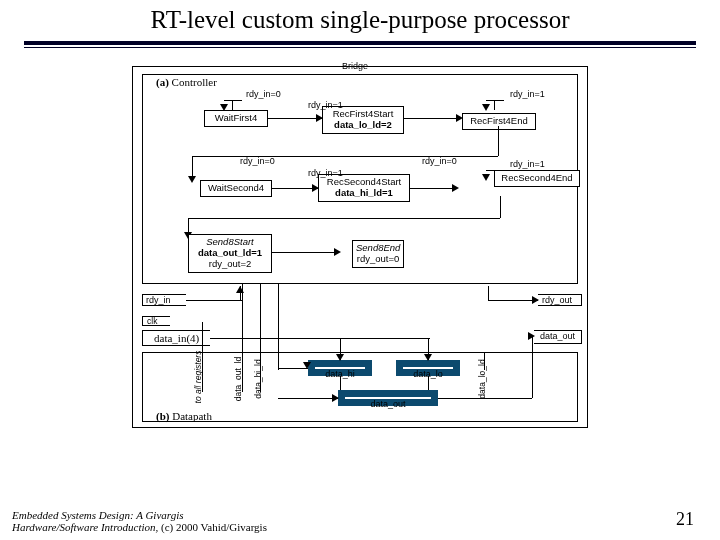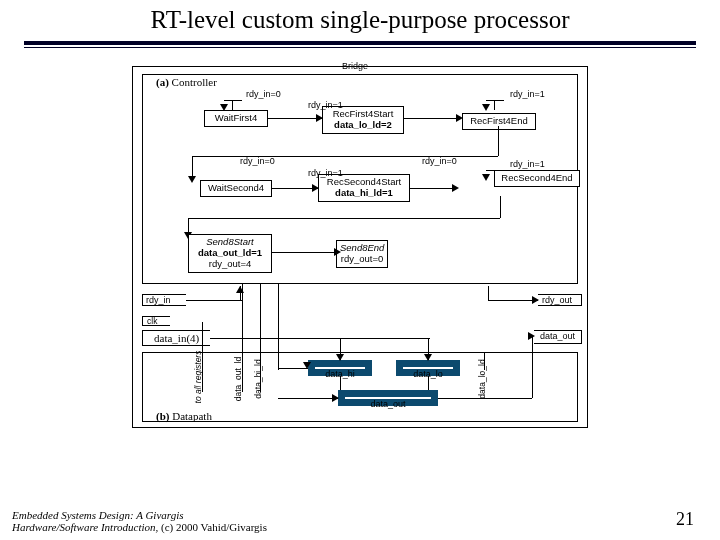--- a/index.html
+++ b/index.html
@@ -176,23 +176,23 @@
   <div class="arrow arrow-down" style="left:350px; top:112px;"></div>
 
   <div class="line-v" style="left:368px; top:134px; height:22px;"></div>
   <div class="line-h" style="left:56px;  top:156px; width:312px;"></div>
   <div class="line-v" style="left:56px;  top:156px; height:18px;"></div>
   <div class="arrow arrow-down" style="left:52px; top:170px;"></div>
 
   <div class="state" style="left:56px; top:172px; width:84px;">
     <i>Send8Start</i><br>
     <b class="bold8">data_out_ld=1</b><br>
-    <span>rdy_out=4</span>
-  </div>
-  <div class="state" style="left:204px; top:178px; width:52px;">
+    <span>rdy_out=2</span>
+  </div>
+  <div class="state" style="left:220px; top:178px; width:52px;">
     <i>Send8End</i><br>
     <span>rdy_out=0</span>
   </div>
   <div class="line-h" style="left:140px; top:190px; width:66px;"></div>
   <div class="arrow arrow-right" style="left:202px; top:186px;"></div>
 
   <div class="frame" style="left:10px; top:232px; width:44px; height:12px; border-right:none;"></div>
   <div class="label-abs" style="left:14px; top:233px; font-size:9px;">rdy_in</div>
   <div class="line-h" style="left:54px; top:238px; width:56px;"></div>
   <div class="arrow arrow-up" style="left:104px; top:224px;"></div>

